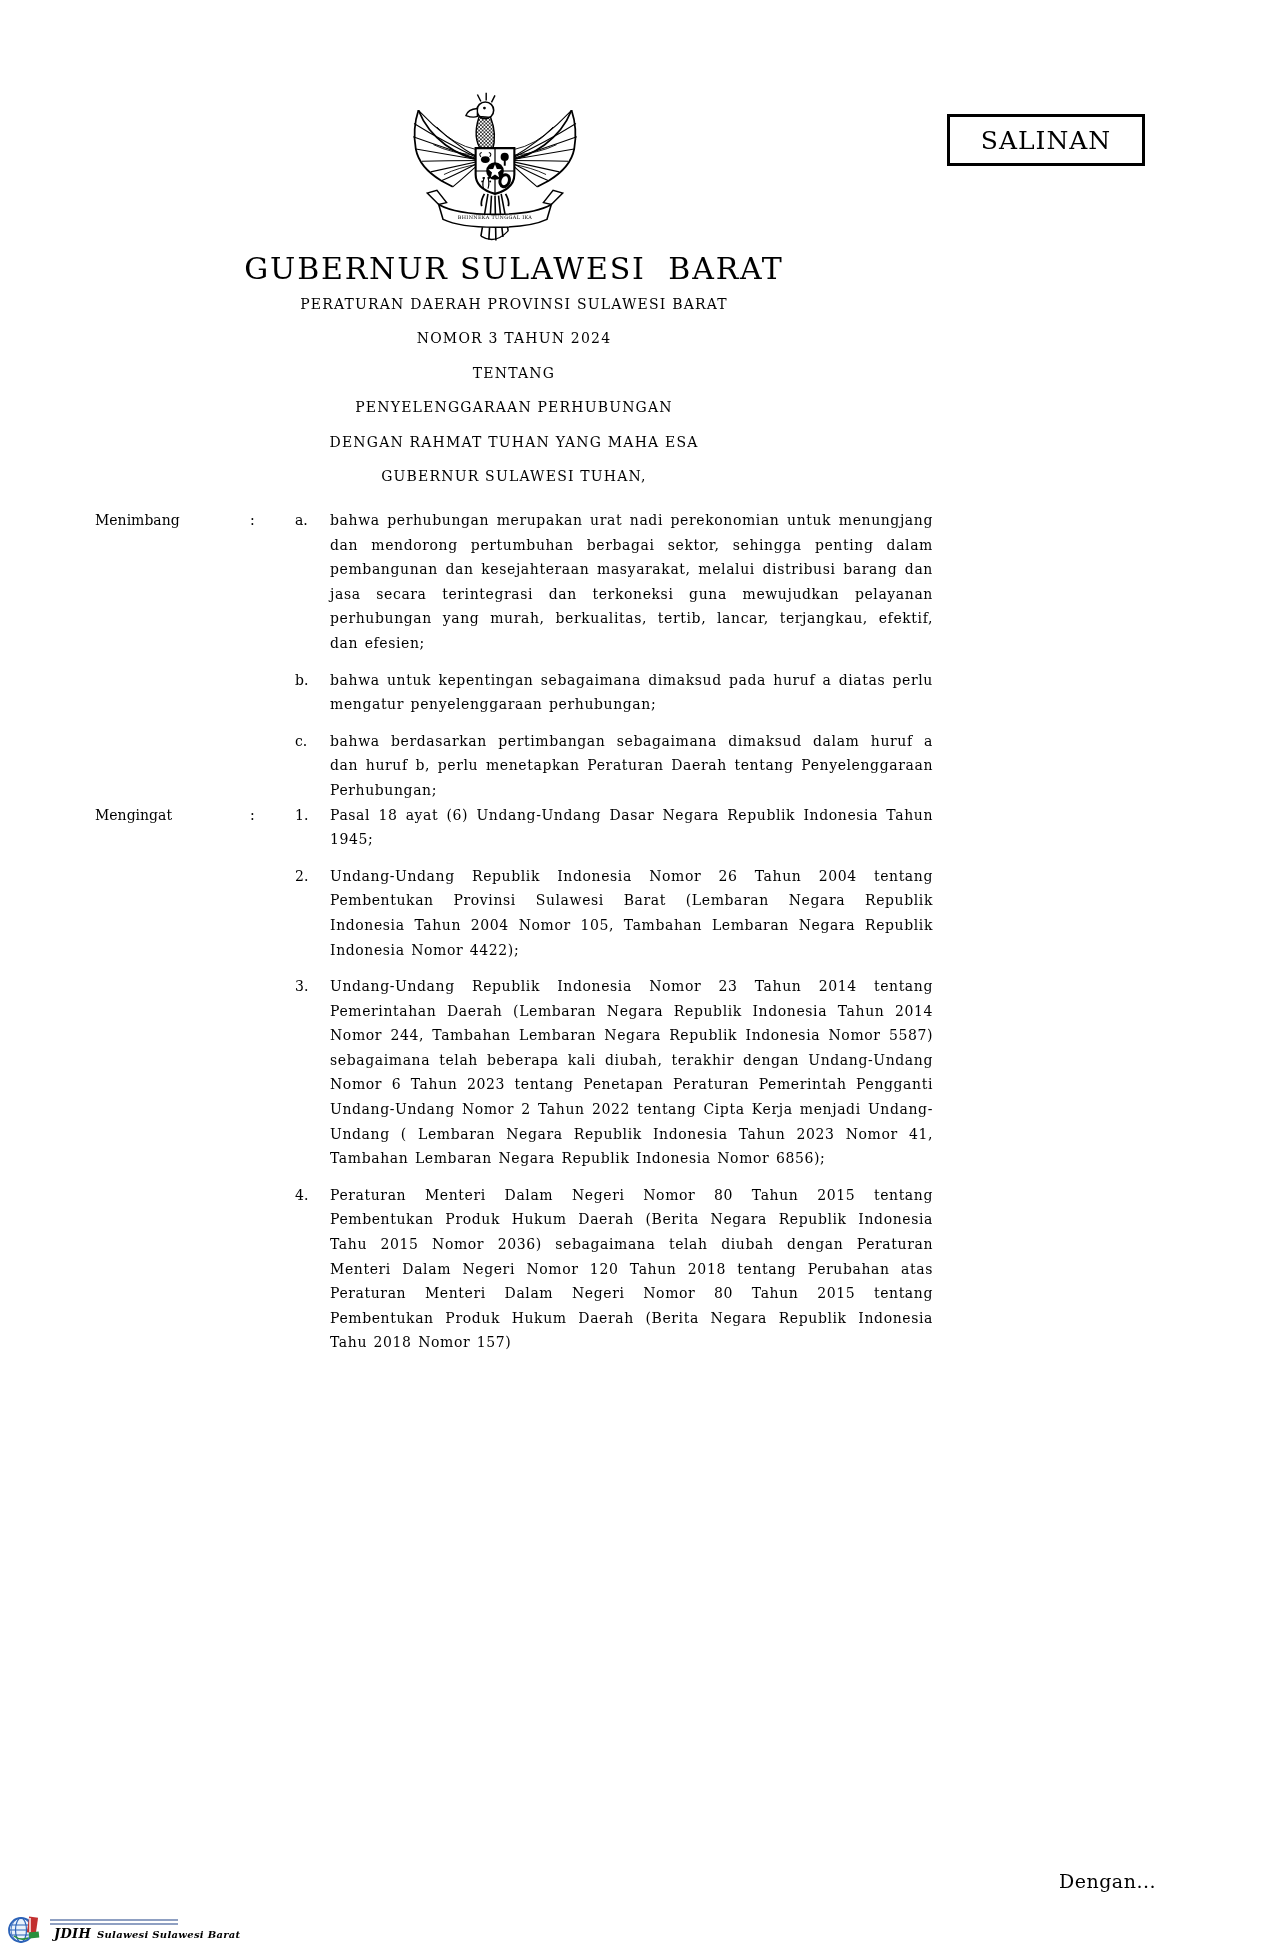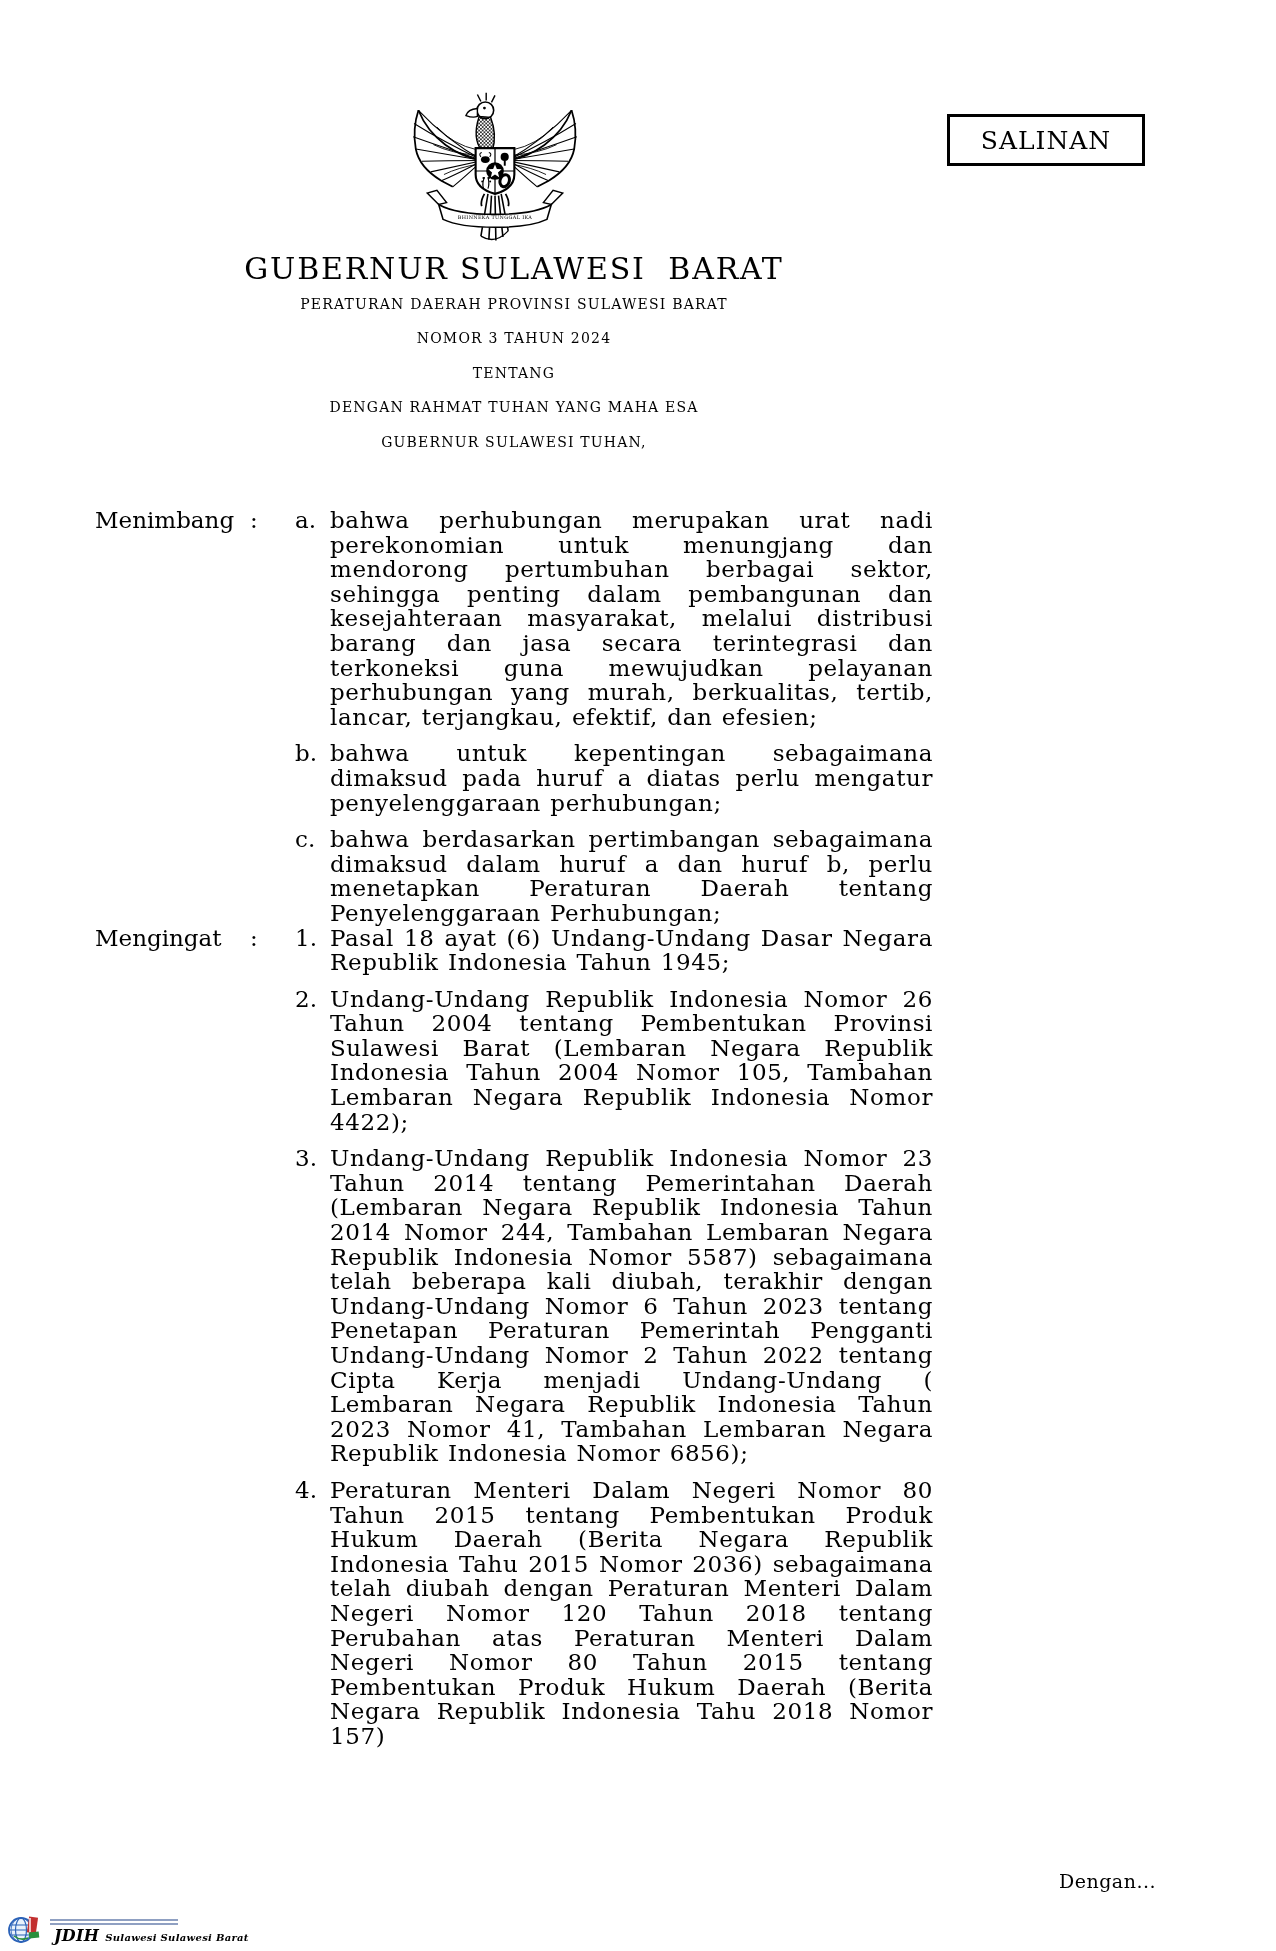--- a/index.html
+++ b/index.html
@@ -35,21 +35,21 @@
     text-align:center;
   }
   .header-line{
     font-size:14px;line-height:34.5px;
     letter-spacing:1.2px;white-space:pre-wrap;
   }
   .header-line.first{font-size:30px;letter-spacing:1.8px;}
   
   .content{
     position:absolute;left:95px;top:508px;width:838px;
-    font-size:23px;line-height:24.6px;
+    font-size:14px;line-height:24.6px;
   }
   .section{
     display:grid;
     grid-template-columns:153px 47px 1fr;
     align-items:start;
   }
   .section + .section{}
   .section-label{white-space:nowrap;}
   .section-colon{text-align:left;padding-left:2px;}
   .item{
@@ -71,21 +71,21 @@
   
   .footer{position:absolute;left:8px;top:1912px;width:400px;height:36px;}
   .footer-logo{position:absolute;left:0;top:2px;width:40px;height:32px;}
   .footer-rule{position:absolute;left:42px;top:7px;width:128px;height:2px;background:var(--rule);}
   .footer-rule.second{top:10.5px;}
   .footer-text{
     position:absolute;left:46px;top:14px;
     font-style:italic;font-weight:bold;
     font-size:10px;letter-spacing:0.3px;white-space:nowrap;
   }
-  .footer-text .brand{font-size:16px;margin-right:6px;}
+  .footer-text .brand{font-size:13px;margin-right:6px;}
 </style>
 </head>
 <body>
 
 <div class="page">
 
   <div class="stamp">
     <span>SALINAN</span>
   </div>
 
@@ -153,20 +153,21 @@
       <path d="M36,134 C62,149 138,149 164,134 L159,151 C134,163 66,163 41,151 Z" fill="#fff" stroke="#000" stroke-width="1.8"></path>
       <text x="100" y="151" text-anchor="middle" font-size="5.6" letter-spacing="0.4" fill="#000">BHINNEKA TUNGGAL IKA</text>
     </g>
   </svg>
 
   <div class="header-block">
     <div class="header-line first">GUBERNUR SULAWESI  BARAT</div>
     <div class="header-line">PERATURAN DAERAH PROVINSI SULAWESI BARAT</div>
     <div class="header-line">NOMOR 3 TAHUN 2024</div>
     <div class="header-line">TENTANG</div>
+    <div class="header-line">PENYELENGGARAAN PERHUBUNGAN</div>
     <div class="header-line">DENGAN RAHMAT TUHAN YANG MAHA ESA</div>
     <div class="header-line">GUBERNUR SULAWESI TUHAN,</div>
   </div>
 
   <div class="content">
 
     <div class="section">
       <div class="section-label">Menimbang</div>
       <div class="section-colon">:</div>
       <div>

